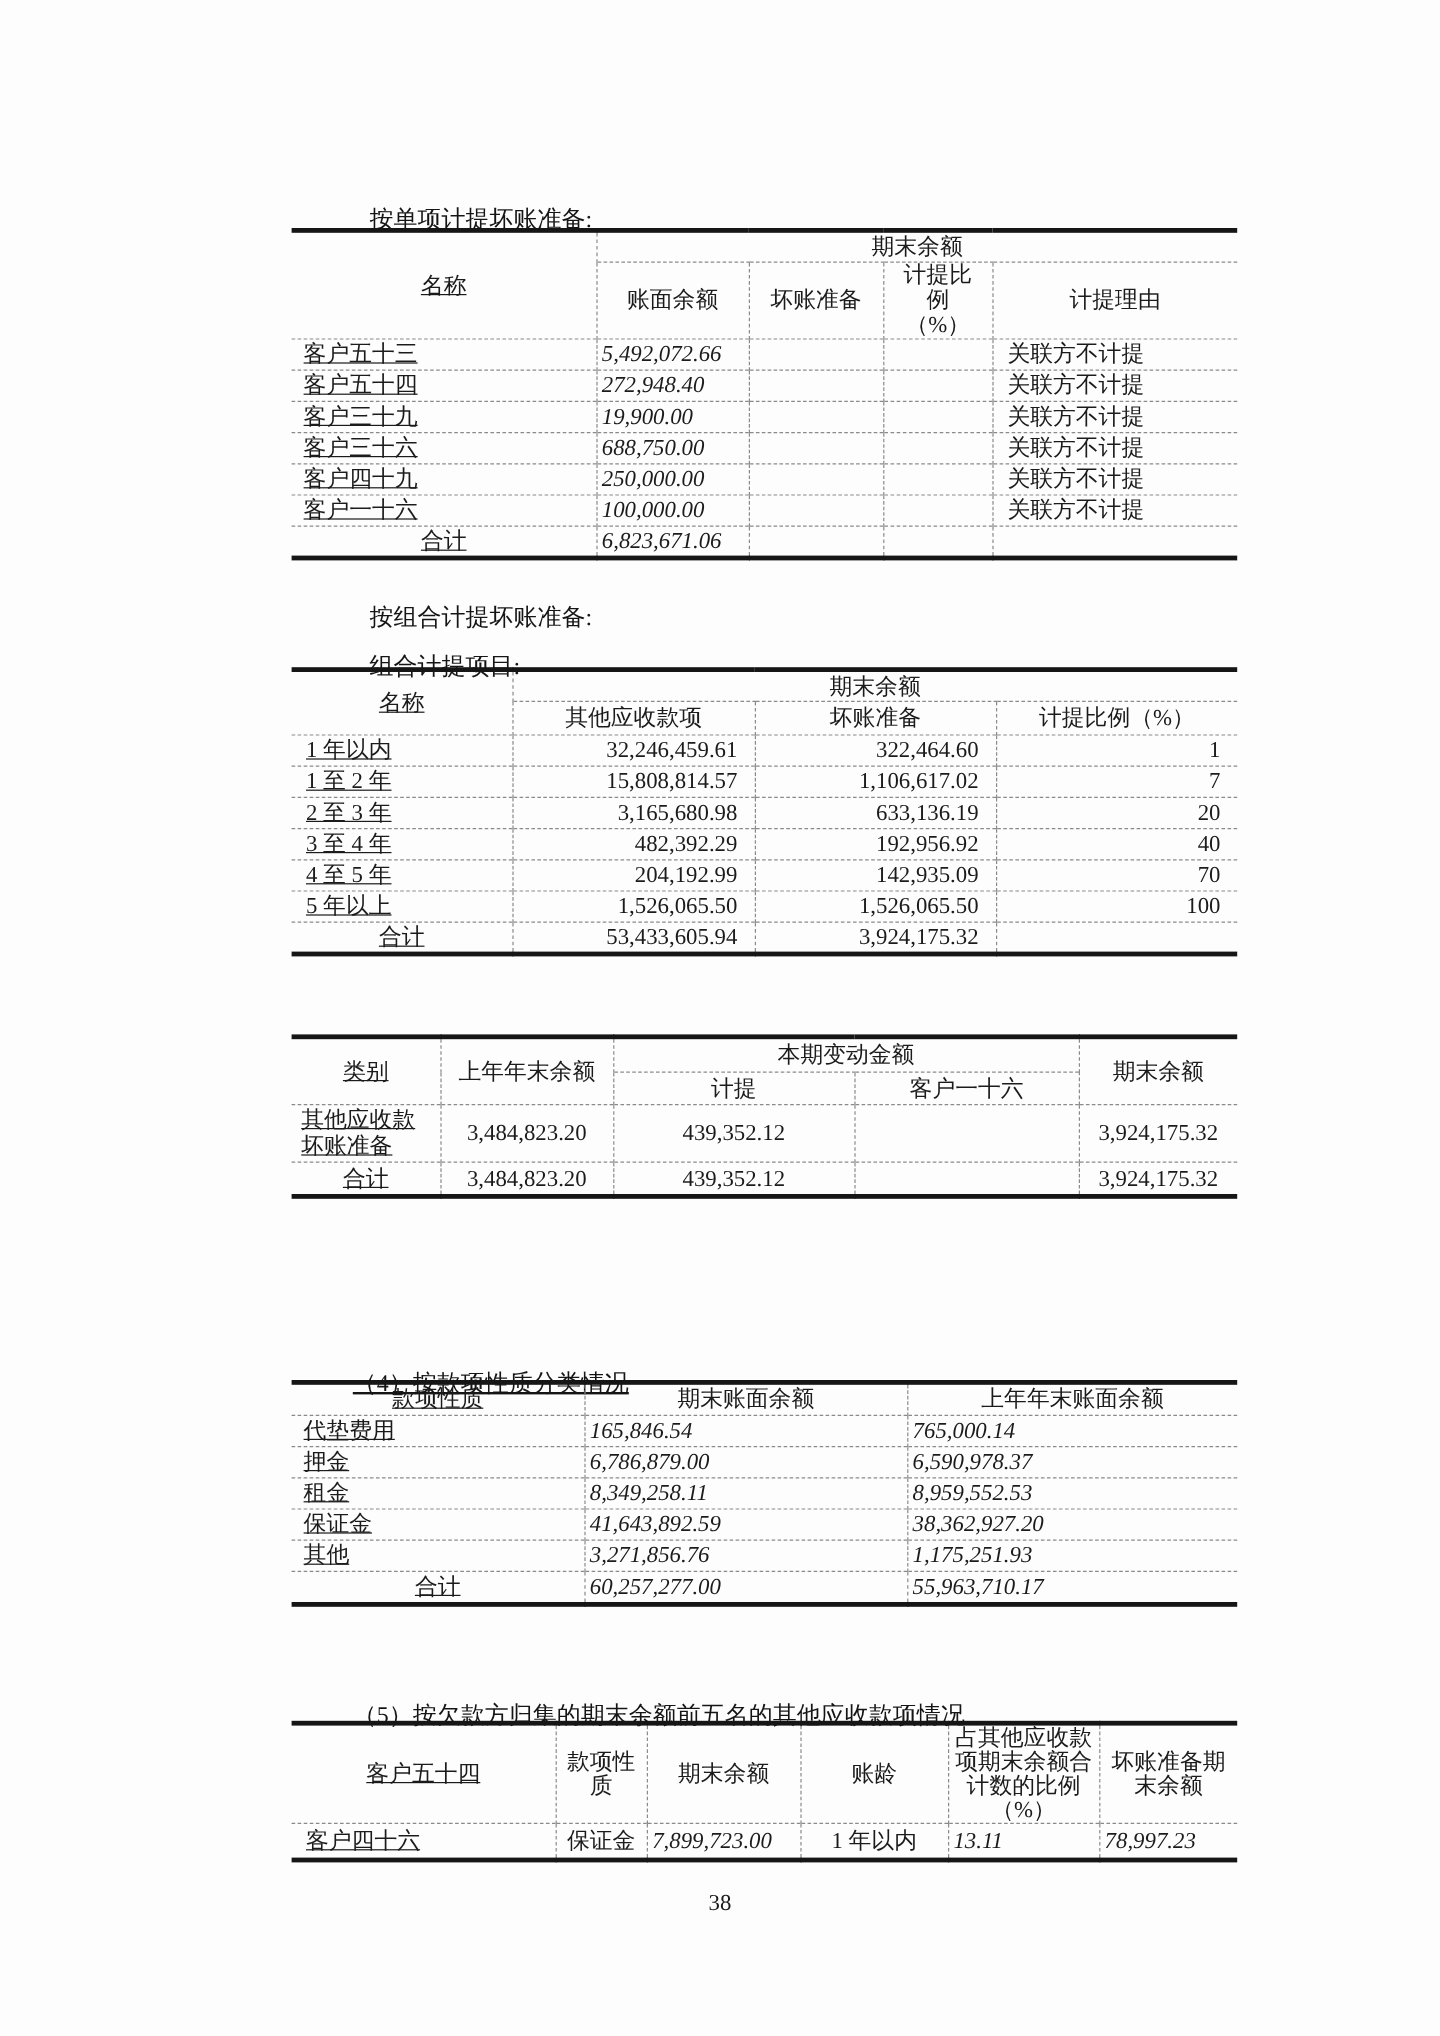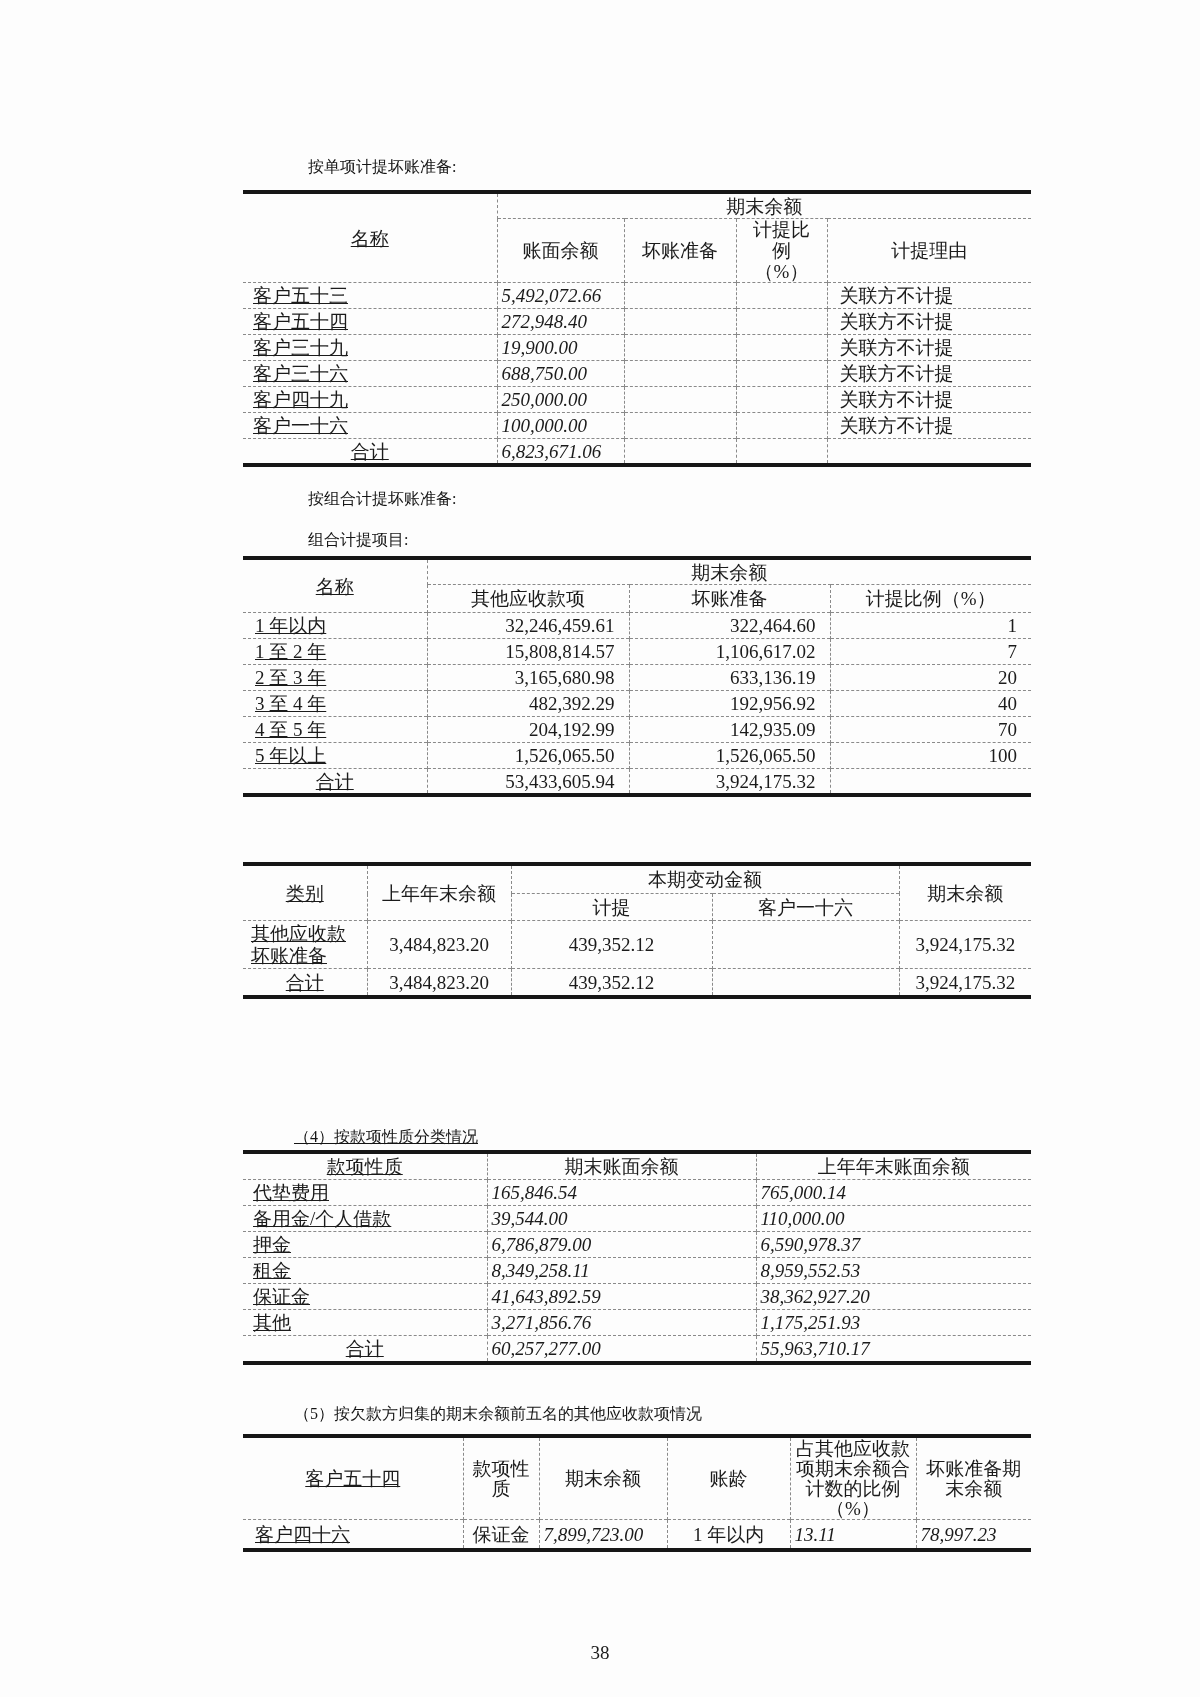--- a/index.html
+++ b/index.html
@@ -1,18 +1,18 @@
 <!DOCTYPE html>
 <html><head>
 <meta charset="utf-8">
 <style>
   html,body{margin:0;padding:0;background:#e8e8e8;}
   .sheet{position:relative;width:1200px;height:1697px;background:#fdfdfd;margin:0 auto;
          font-family:"Liberation Serif","DejaVu Serif",serif;color:#1b1b1b;overflow:hidden;}
-  .title{position:absolute;font-size:16px;white-space:nowrap;color:#151515;}
+  .title{position:absolute;font-size:20px;white-space:nowrap;color:#151515;margin-top:12px;}
   table.t{position:absolute;left:243px;width:788px;border-collapse:collapse;table-layout:fixed;
           border-top:4px solid #161616;border-bottom:4px solid #161616;font-size:19px;}
   table.t td{border-left:1px dashed #8a8a8a;vertical-align:middle;padding:0 4px;
              overflow:hidden;line-height:23px;}
   table.t tr+tr td{border-top:1px dashed #8a8a8a;}
   td.c0{border-left:none !important;text-decoration:underline;}
   .ctr{text-align:center;}
   .l8{text-align:left;padding-left:8px !important;}
   .l10{text-align:left;padding-left:10px !important;}
   .l12{text-align:left;padding-left:12px !important;}
@@ -38,21 +38,21 @@
   .t3 .dr td{height:47px;line-height:22px;}
   .t3 .trt td{height:26px;}
   
   .t4{top:1150px;}
   .t4 td{height:25px;}
   
   .t5{top:1434px;}
   .t5 .hr td{height:81px;line-height:20px;}
   .t5 .wrap{padding:0 3px !important;}
   .t5 .dr td{height:28px;}
-  .pageno{position:absolute;top:1642px;left:0;width:1200px;text-align:center;font-size:19px;}
+  .pageno{position:absolute;top:1576px;left:0;width:1200px;text-align:center;font-size:19px;}
 </style>
 </head>
 <body>
 
 <div class="sheet">
 
   <div class="title" style="top:157px;left:308px;">按单项计提坏账准备:</div>
 
   <table class="t t1">
     <colgroup>
@@ -238,25 +238,20 @@
     <tbody>
       <tr class="hr">
         <td class="c0 ctr">款项性质</td>
         <td class="ctr">期末账面余额</td>
         <td class="ctr">上年年末账面余额</td>
       </tr>
       <tr class="dr">
         <td class="c0 l10">代垫费用</td>
         <td class="r12">165,846.54</td>
         <td class="r12">765,000.14</td>
-      </tr>
-      <tr class="dr">
-        <td class="c0 l10">备用金/个人借款</td>
-        <td class="r12">39,544.00</td>
-        <td class="r12">110,000.00</td>
       </tr>
       <tr class="dr">
         <td class="c0 l10">押金</td>
         <td class="r12">6,786,879.00</td>
         <td class="r12">6,590,978.37</td>
       </tr>
       <tr class="dr">
         <td class="c0 l10">租金</td>
         <td class="r12">8,349,258.11</td>
         <td class="r12">8,959,552.53</td>

